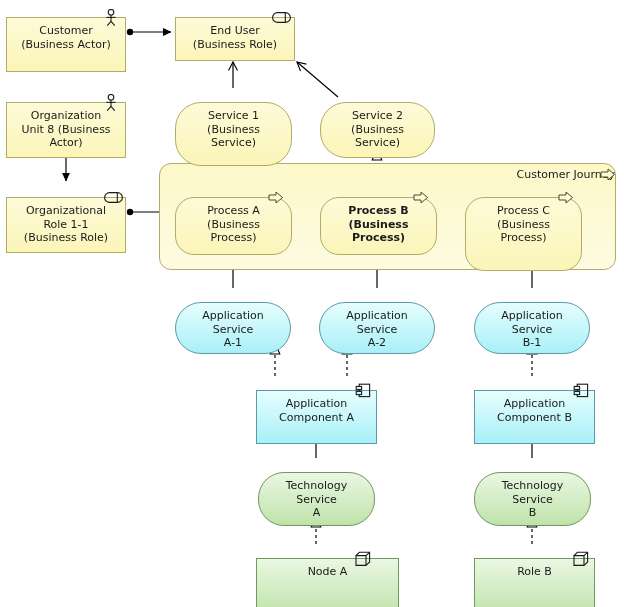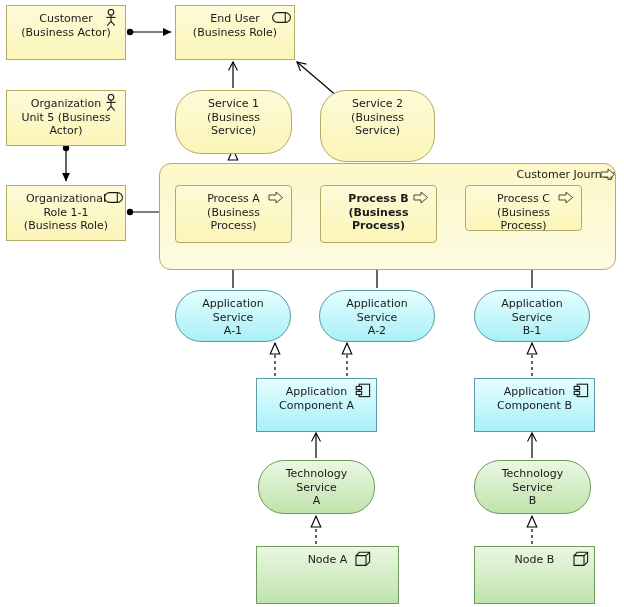--- a/index.html
+++ b/index.html
@@ -24,20 +24,21 @@
     position:absolute;
     box-sizing:border-box;
     display:flex;
     align-items:flex-start;
     justify-content:center;
     text-align:center;
     font-size:11px;
     line-height:13.5px;
     color:#1a1a1a;
     z-index:3;
+    margin-top:12px;
   }
   .node .label{
     padding-top:6px;
     padding-left:8px;
     padding-right:8px;
     white-space:pre-line;
   }
 
   
   .biz{
@@ -47,21 +48,21 @@
   
   .app{
     background:linear-gradient(180deg,#e6feff 0%, #a8f0f7 100%);
     border:1px solid #5b9aa6;
   }
   
   .tech{
     background:linear-gradient(180deg,#eaf7e2 0%, #bfe3ab 100%);
     border:1px solid #6f9a5c;
   }
-  .rounded-sm{border-radius:4px;}
+  .rounded-sm{border-radius:19px;}
   .pill{border-radius:26px;}
   .rect{border-radius:0;}
 
   .grp{
     position:absolute;
     box-sizing:border-box;
     border-radius:12px;
     background:linear-gradient(180deg,#fcf8c8 0%, #fdfbe2 100%);
     border:1px solid #b3ab66;
     z-index:1;
@@ -160,34 +161,34 @@
   <div class="icon" style="left:104px; top:9px; width:14px; height:18px;">
     <svg width="14" height="18" viewBox="0 0 14 18">
       <circle cx="7" cy="3.3" r="2.8" fill="none" stroke="#1a1a1a" stroke-width="1.1"></circle>
       <line x1="7" y1="6.2" x2="7" y2="12.4" stroke="#1a1a1a" stroke-width="1.1"></line>
       <line x1="2.4" y1="8.4" x2="11.6" y2="8.4" stroke="#1a1a1a" stroke-width="1.1"></line>
       <line x1="7" y1="12.4" x2="3.2" y2="16.6" stroke="#1a1a1a" stroke-width="1.1"></line>
       <line x1="7" y1="12.4" x2="10.8" y2="16.6" stroke="#1a1a1a" stroke-width="1.1"></line>
     </svg>
   </div>
 
-  <div class="node biz rect" style="left:175px; top:5px; width:120px; height:55px;">
+  <div class="node biz rect" style="left:175px; top:5px; width:120px; height:44px;">
     <div class="label">End User
 (Business Role)</div>
   </div>
   <div class="icon" style="left:272px; top:12px; width:19px; height:11px;">
     <svg width="19" height="11" viewBox="0 0 19 11">
       <rect x="0.6" y="0.6" width="17.8" height="9.8" rx="4.9" fill="none" stroke="#1a1a1a" stroke-width="1.1"></rect>
       <line x1="13.3" y1="0.8" x2="13.3" y2="10.2" stroke="#1a1a1a" stroke-width="1.1"></line>
     </svg>
   </div>
 
   <div class="node biz rect" style="left:6px; top:90px; width:120px; height:56px;">
     <div class="label">Organization
-Unit 5 (Business
+Unit 8 (Business
 Actor)</div>
   </div>
   <div class="icon" style="left:104px; top:94px; width:14px; height:18px;">
     <svg width="14" height="18" viewBox="0 0 14 18">
       <circle cx="7" cy="3.3" r="2.8" fill="none" stroke="#1a1a1a" stroke-width="1.1"></circle>
       <line x1="7" y1="6.2" x2="7" y2="12.4" stroke="#1a1a1a" stroke-width="1.1"></line>
       <line x1="2.4" y1="8.4" x2="11.6" y2="8.4" stroke="#1a1a1a" stroke-width="1.1"></line>
       <line x1="7" y1="12.4" x2="3.2" y2="16.6" stroke="#1a1a1a" stroke-width="1.1"></line>
       <line x1="7" y1="12.4" x2="10.8" y2="16.6" stroke="#1a1a1a" stroke-width="1.1"></line>
     </svg>
@@ -203,21 +204,21 @@
       <rect x="0.6" y="0.6" width="17.8" height="9.8" rx="4.9" fill="none" stroke="#1a1a1a" stroke-width="1.1"></rect>
       <line x1="13.3" y1="0.8" x2="13.3" y2="10.2" stroke="#1a1a1a" stroke-width="1.1"></line>
     </svg>
   </div>
 
   <div class="node biz pill" style="left:175px; top:90px; width:117px; height:64px;">
     <div class="label">Service 1 (Business
 Service)</div>
   </div>
 
-  <div class="node biz pill" style="left:320px; top:90px; width:115px; height:72px;">
+  <div class="node biz pill" style="left:320px; top:90px; width:115px; height:56px;">
     <div class="label">Service 2 (Business
 Service)</div>
   </div>
 
   <div class="node biz rounded-sm" style="left:175px; top:185px; width:117px; height:58px; z-index:3;">
     <div class="label">Process A
 (Business
 Process)</div>
   </div>
   <div class="icon" style="left:268px; top:191px; width:16px; height:13px;">
@@ -230,21 +231,21 @@
     <div class="label">Process B
 (Business
 Process)</div>
   </div>
   <div class="icon" style="left:413px; top:191px; width:16px; height:13px;">
     <svg width="16" height="13" viewBox="0 0 16 13">
       <path d="M1,4 L8,4 L8,1 L14.5,6.5 L8,12 L8,9 L1,9 Z" fill="#fdfbd8" stroke="#4a4a1e" stroke-width="1"></path>
     </svg>
   </div>
 
-  <div class="node biz rounded-sm" style="left:465px; top:185px; width:117px; height:46px; z-index:3;">
+  <div class="node biz rounded-sm" style="left:465px; top:185px; width:117px; height:74px; z-index:3;">
     <div class="label">Process C
 (Business
 Process)</div>
   </div>
   <div class="icon" style="left:558px; top:191px; width:16px; height:13px;">
     <svg width="16" height="13" viewBox="0 0 16 13">
       <path d="M1,4 L8,4 L8,1 L14.5,6.5 L8,12 L8,9 L1,9 Z" fill="#fdfbd8" stroke="#4a4a1e" stroke-width="1"></path>
     </svg>
   </div>
 
@@ -302,21 +303,21 @@
   </div>
   <div class="icon" style="left:355px; top:551px; width:16px; height:16px;">
     <svg width="16" height="16" viewBox="0 0 16 16">
       <path d="M1,4.6 L11,4.6 L11,14.4 L1,14.4 Z" fill="none" stroke="#1a1a1a" stroke-width="1.1"></path>
       <path d="M1,4.6 L4.4,1.3 L14.6,1.3 L14.6,11 L11,14.4" fill="none" stroke="#1a1a1a" stroke-width="1.1"></path>
       <line x1="11" y1="4.6" x2="14.6" y2="1.3" stroke="#1a1a1a" stroke-width="1.1"></line>
     </svg>
   </div>
 
   <div class="node tech rect" style="left:474px; top:546px; width:121px; height:58px;">
-    <div class="label">Node B</div>
+    <div class="label">Role B</div>
   </div>
   <div class="icon" style="left:573px; top:551px; width:16px; height:16px;">
     <svg width="16" height="16" viewBox="0 0 16 16">
       <path d="M1,4.6 L11,4.6 L11,14.4 L1,14.4 Z" fill="none" stroke="#1a1a1a" stroke-width="1.1"></path>
       <path d="M1,4.6 L4.4,1.3 L14.6,1.3 L14.6,11 L11,14.4" fill="none" stroke="#1a1a1a" stroke-width="1.1"></path>
       <line x1="11" y1="4.6" x2="14.6" y2="1.3" stroke="#1a1a1a" stroke-width="1.1"></line>
     </svg>
   </div>
 
 </div>

